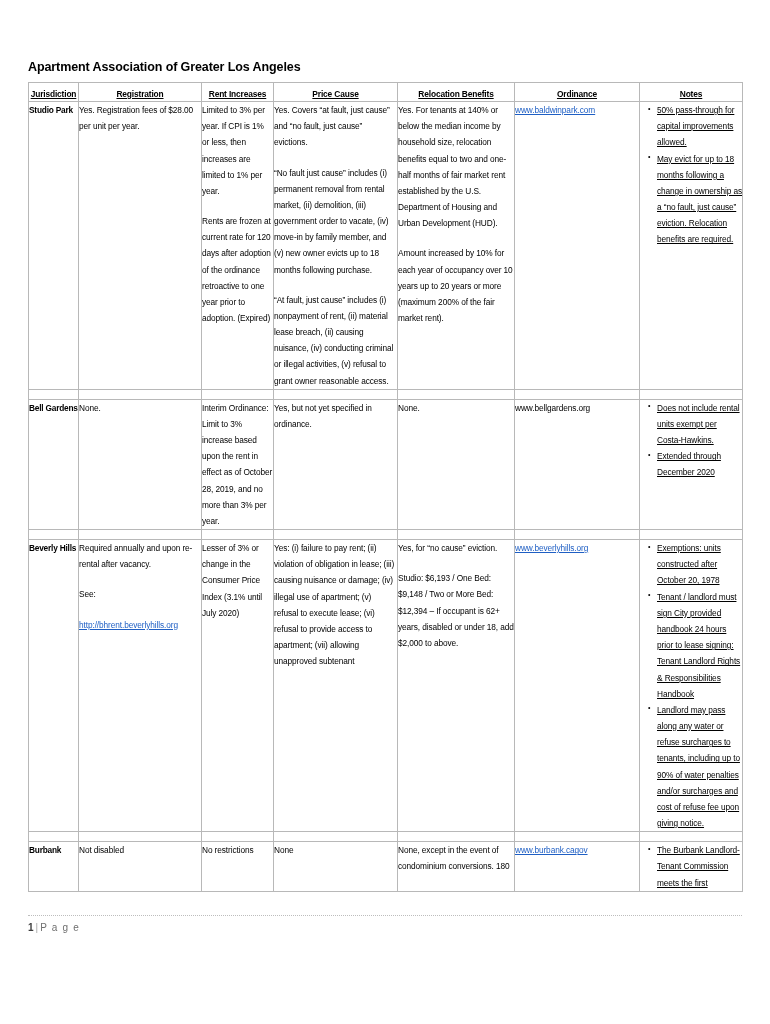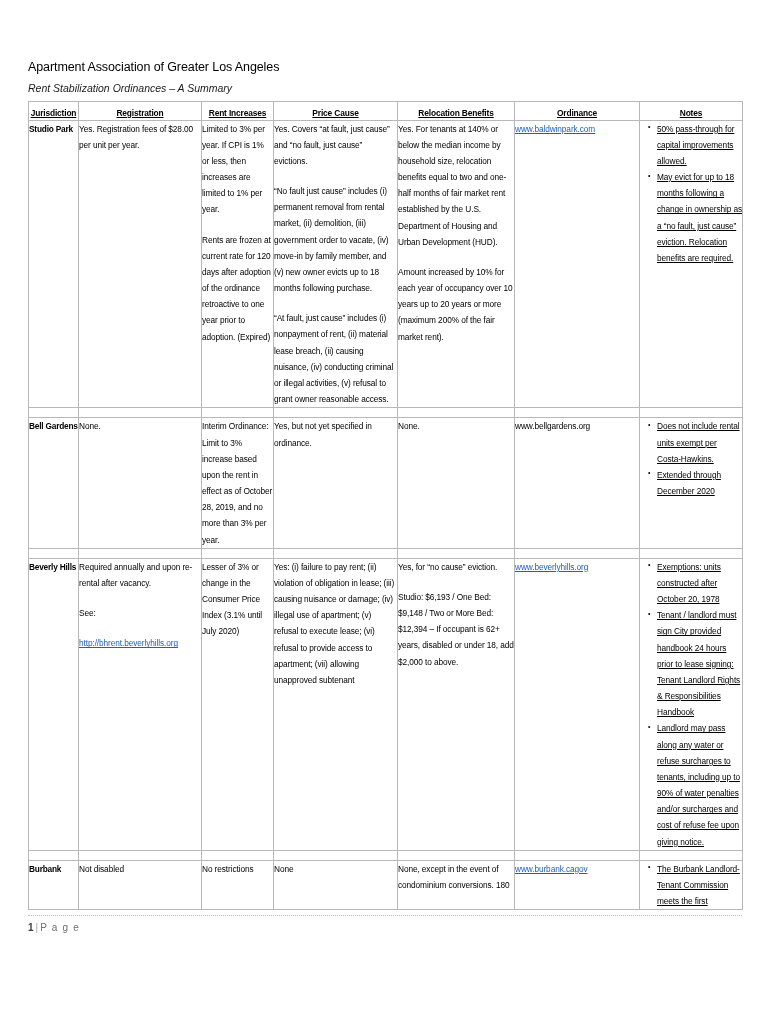--- a/index.html
+++ b/index.html
@@ -25,21 +25,21 @@
     background: #ffffff;
   }
   .doc-body {
     position: absolute;
     left: 28px;
     top: 60px;
     width: 714px;
   }
   .doc-title {
     font-size: 12.5px;
-    font-weight: normal;
+    font-weight: bold;
     letter-spacing: -0.1px;
     line-height: 1.2;
     margin: 0 0 7px 0;
     color: #000;
   }
   .doc-subtitle {
     font-size: 10.5px;
     font-style: italic;
     line-height: 1.2;
     margin: 0 0 6px 0;
@@ -162,21 +162,20 @@
 </style>
 </head>
 <body>
 
 <div id="page">
 
   <div class="doc-body">
 
     <h1 class="doc-title">Apartment Association of Greater Los Angeles</h1>
 
-    <div class="doc-subtitle">Rent Stabilization Ordinances – A Summary</div>
 
     <table class="ord-table">
       <colgroup>
         <col class="c-juris">
           <col class="c-reg">
           <col class="c-rent">
           <col class="c-just">
         <col class="c-reloc">
           <col class="c-ord">
           <col class="c-notes">

